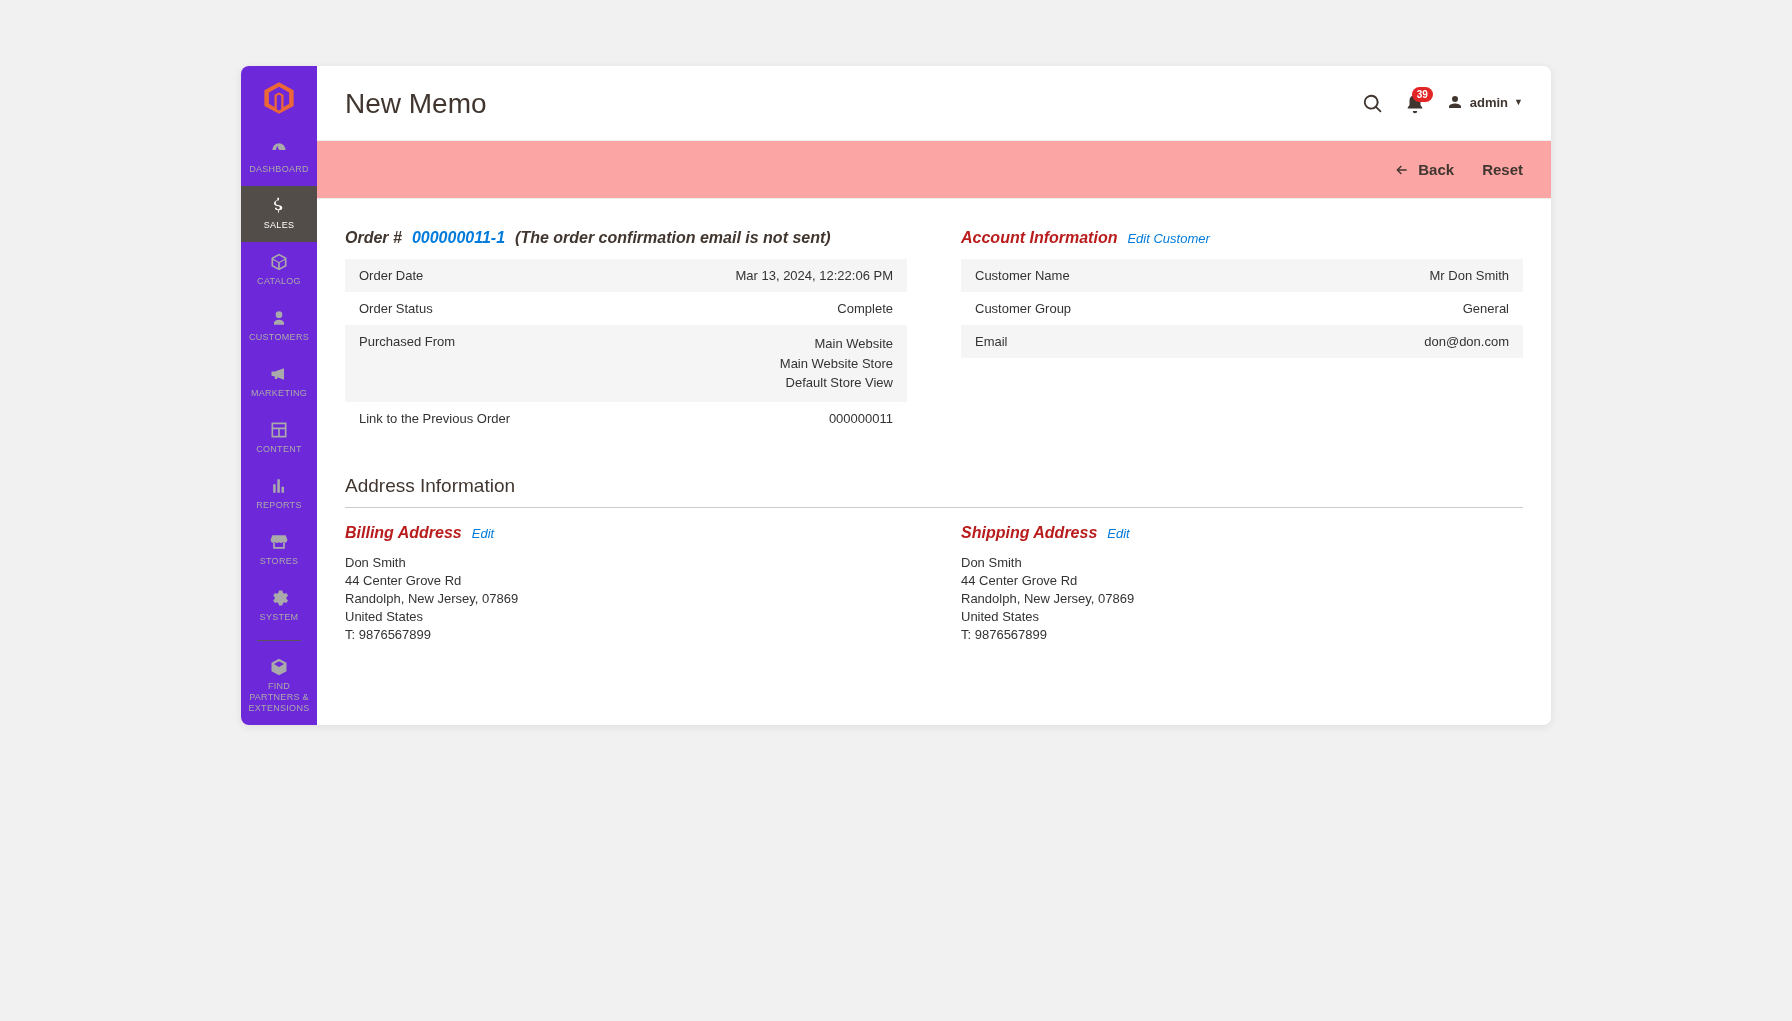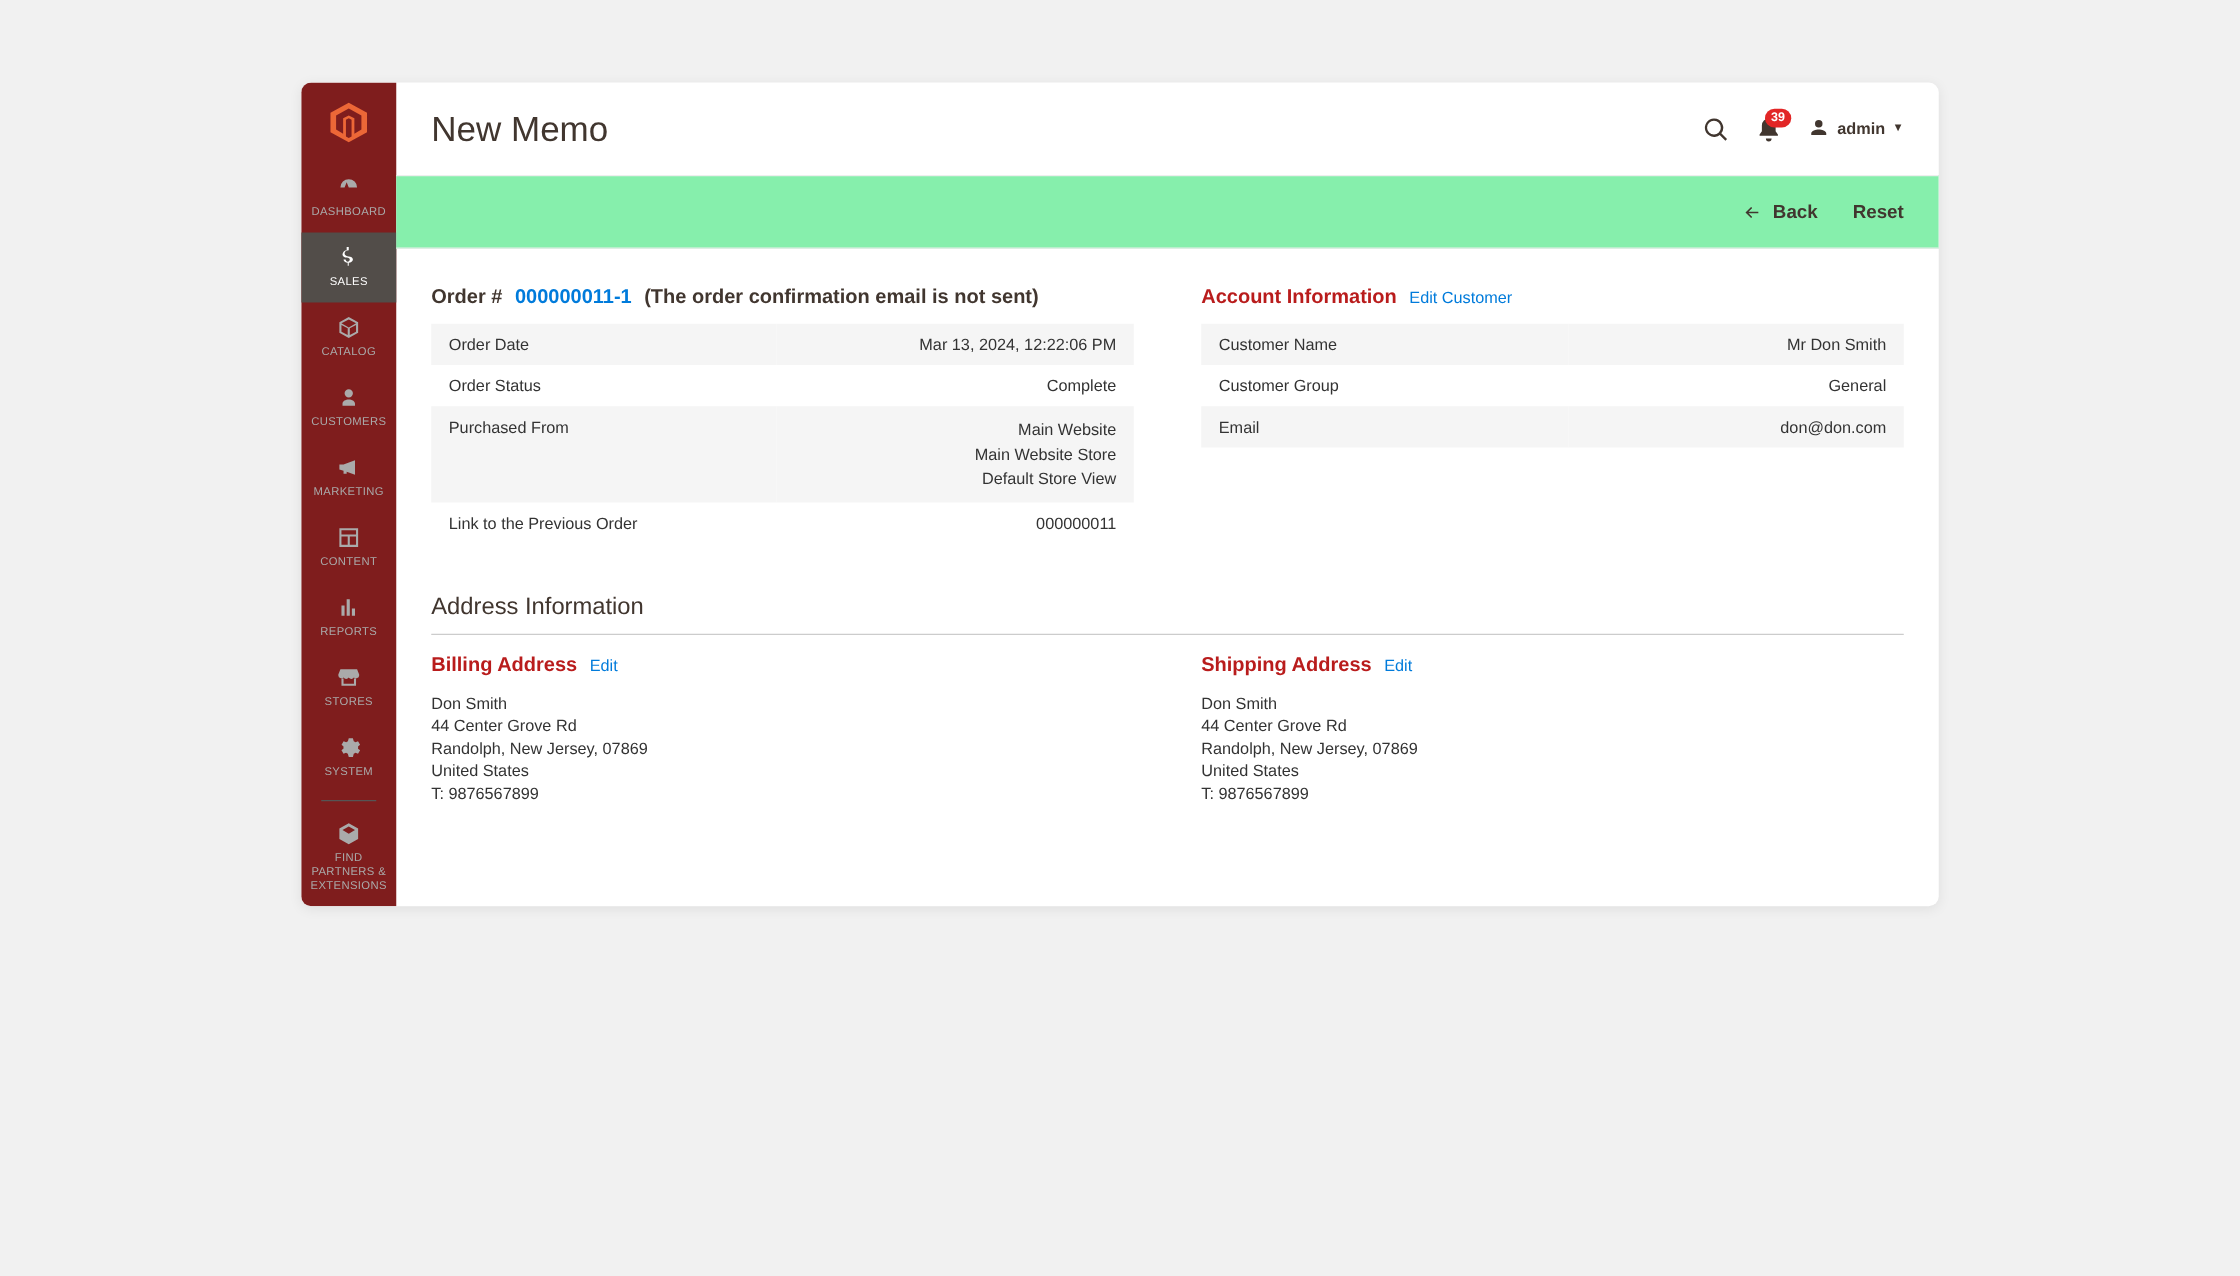--- a/index.html
+++ b/index.html
@@ -1,45 +1,45 @@
 <!DOCTYPE html>
 <html><head>
 <meta charset="utf-8">
 <style>
 * { margin: 0; padding: 0; box-sizing: border-box; }
 body { font-family: 'Helvetica Neue', Helvetica, Arial, sans-serif; background: #f1f1f1; color: #333; }
 .app-container { display: flex; width: 1310px; margin: 66px auto; background: #fff; border-radius: 8px; overflow: hidden; box-shadow: 0 2px 10px rgba(0,0,0,0.08); }
-.sidebar { width: 76px; background: #7f1d1d; display: flex; flex-direction: column; align-items: center; padding-top: 14px; }
+.sidebar { width: 76px; background: #6d28d9; display: flex; flex-direction: column; align-items: center; padding-top: 14px; }
 .logo { width: 36px; height: 36px; margin-bottom: 14px; display: flex; align-items: center; justify-content: center; }
 .logo svg { width: 36px; height: 36px; }
 .nav-item { width: 100%; padding: 10px 2px 12px; text-align: center; cursor: pointer; color: #aaa; font-size: 9px; letter-spacing: 0.3px; }
 .nav-item.active { background: #524d49; color: #fff; }
 .nav-icon { display: flex; justify-content: center; margin-bottom: 4px; }
 .nav-icon svg { width: 20px; height: 20px; fill: #aaa; }
 .nav-item.active .nav-icon svg { fill: #fff; }
 .nav-divider { width: 44px; height: 1px; background: #555; margin: 6px 0; }
 .main { flex: 1; padding: 0; }
 .header { display: flex; align-items: center; justify-content: space-between; padding: 22px 28px 20px; }
 .page-title { font-size: 28px; font-weight: 400; color: #41362f; }
 .header-right { display: flex; align-items: flex-start; gap: 20px; }
 .header-icon { cursor: pointer; display: flex; align-items: center; position: relative; }
 .header-icon svg { width: 22px; height: 22px; fill: #41362f; }
 .badge { position: absolute; top: -6px; left: 8px; background: #e22626; color: #fff; font-size: 10px; font-weight: 600; padding: 1px 5px; border-radius: 9px; line-height: 1.3; }
 .user-area { display: flex; align-items: center; gap: 6px; cursor: pointer; }
 .user-area svg { width: 18px; height: 18px; fill: #41362f; }
 .user-name { font-size: 13px; font-weight: 600; color: #41362f; }
 .caret { font-size: 9px; color: #41362f; }
-.action-bar { display: flex; justify-content: flex-end; gap: 28px; padding: 20px 28px; background: #86efac; border-top: 1px solid #eee; border-bottom: 1px solid #eee; align-items: center; }
+.action-bar { display: flex; justify-content: flex-end; gap: 28px; padding: 20px 28px; background: #fca5a5; border-top: 1px solid #eee; border-bottom: 1px solid #eee; align-items: center; }
 .action-btn { display: flex; align-items: center; gap: 8px; font-size: 15px; font-weight: 600; color: #41362f; cursor: pointer; }
 .action-btn svg { width: 16px; height: 16px; stroke: #41362f; }
 .content { padding: 30px 28px 40px; }
 .section-title { font-size: 19px; font-weight: 400; color: #41362f; padding-bottom: 10px; border-bottom: 1px solid #ccc; margin-bottom: 16px; }
 .two-col { display: flex; gap: 54px; }
 .col { flex: 1; }
-.subsection-header { display: flex; align-items: baseline; gap: 10px; margin-bottom: 12px; }
+.subsection-header { display: flex; align-items: baseline; gap: 10px; margin-bottom: 12px; font-style: italic; }
 .subsection-title { font-size: 16px; font-weight: 700; color: #b91c1c; }
 .order-link { color: #007bdb; font-weight: 700; font-size: 16px; }
 .order-note { font-size: 16px; font-weight: 700; color: #41362f; }
 .edit-link { color: #007bdb; font-size: 13px; cursor: pointer; }
 .info-table { width: 100%; border-collapse: collapse; }
 .info-table tr { border: none; }
 .info-table tr:nth-child(odd) { background: #f5f5f5; }
 .info-table td { padding: 9px 14px; font-size: 13px; color: #333; vertical-align: top; }
 .info-table td:last-child { text-align: right; }
 .link-cell { color: #007bdb; cursor: pointer; }

